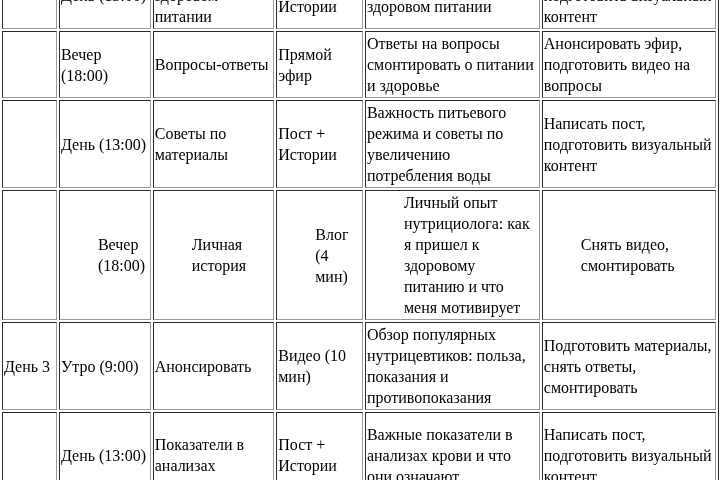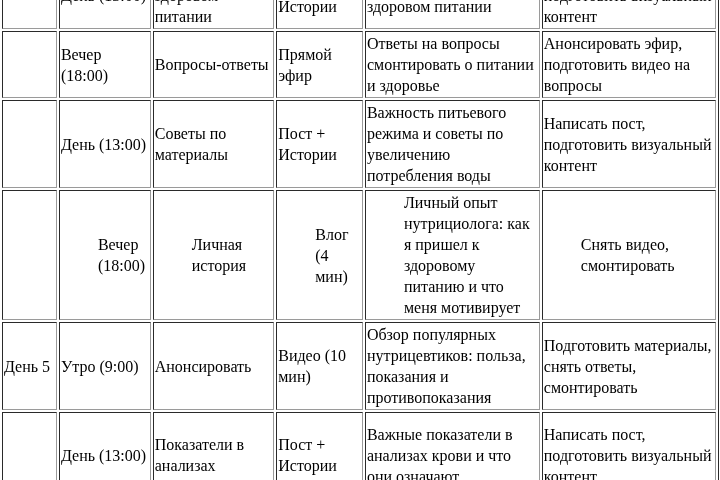--- a/index.html
+++ b/index.html
@@ -99,21 +99,21 @@
       </tr>
       <tr class="r4">
         <td class="c-day"></td>
         <td class="c-time">Вечер (18:00)</td>
         <td class="c-topic">Личная история</td>
         <td class="c-fmt">Влог (4 мин)</td>
         <td class="c-desc">Личный опыт нутрициолога: как я пришел к здоровому питанию и что меня мотивирует</td>
         <td class="c-task">Снять видео, смонтировать</td>
       </tr>
       <tr class="r5">
-        <td class="c-day">День 5</td>
+        <td class="c-day">День 3</td>
         <td class="c-time">Утро (9:00)</td>
         <td class="c-topic">Анонсировать</td>
         <td class="c-fmt">Видео (10 мин)</td>
         <td class="c-desc">Обзор популярных нутрицевтиков: польза, показания и противопоказания</td>
         <td class="c-task">Подготовить материалы, снять ответы, смонтировать</td>
       </tr>
       <tr class="r6">
         <td class="c-day"></td>
         <td class="c-time">День (13:00)</td>
         <td class="c-topic">Показатели в анализах</td>

